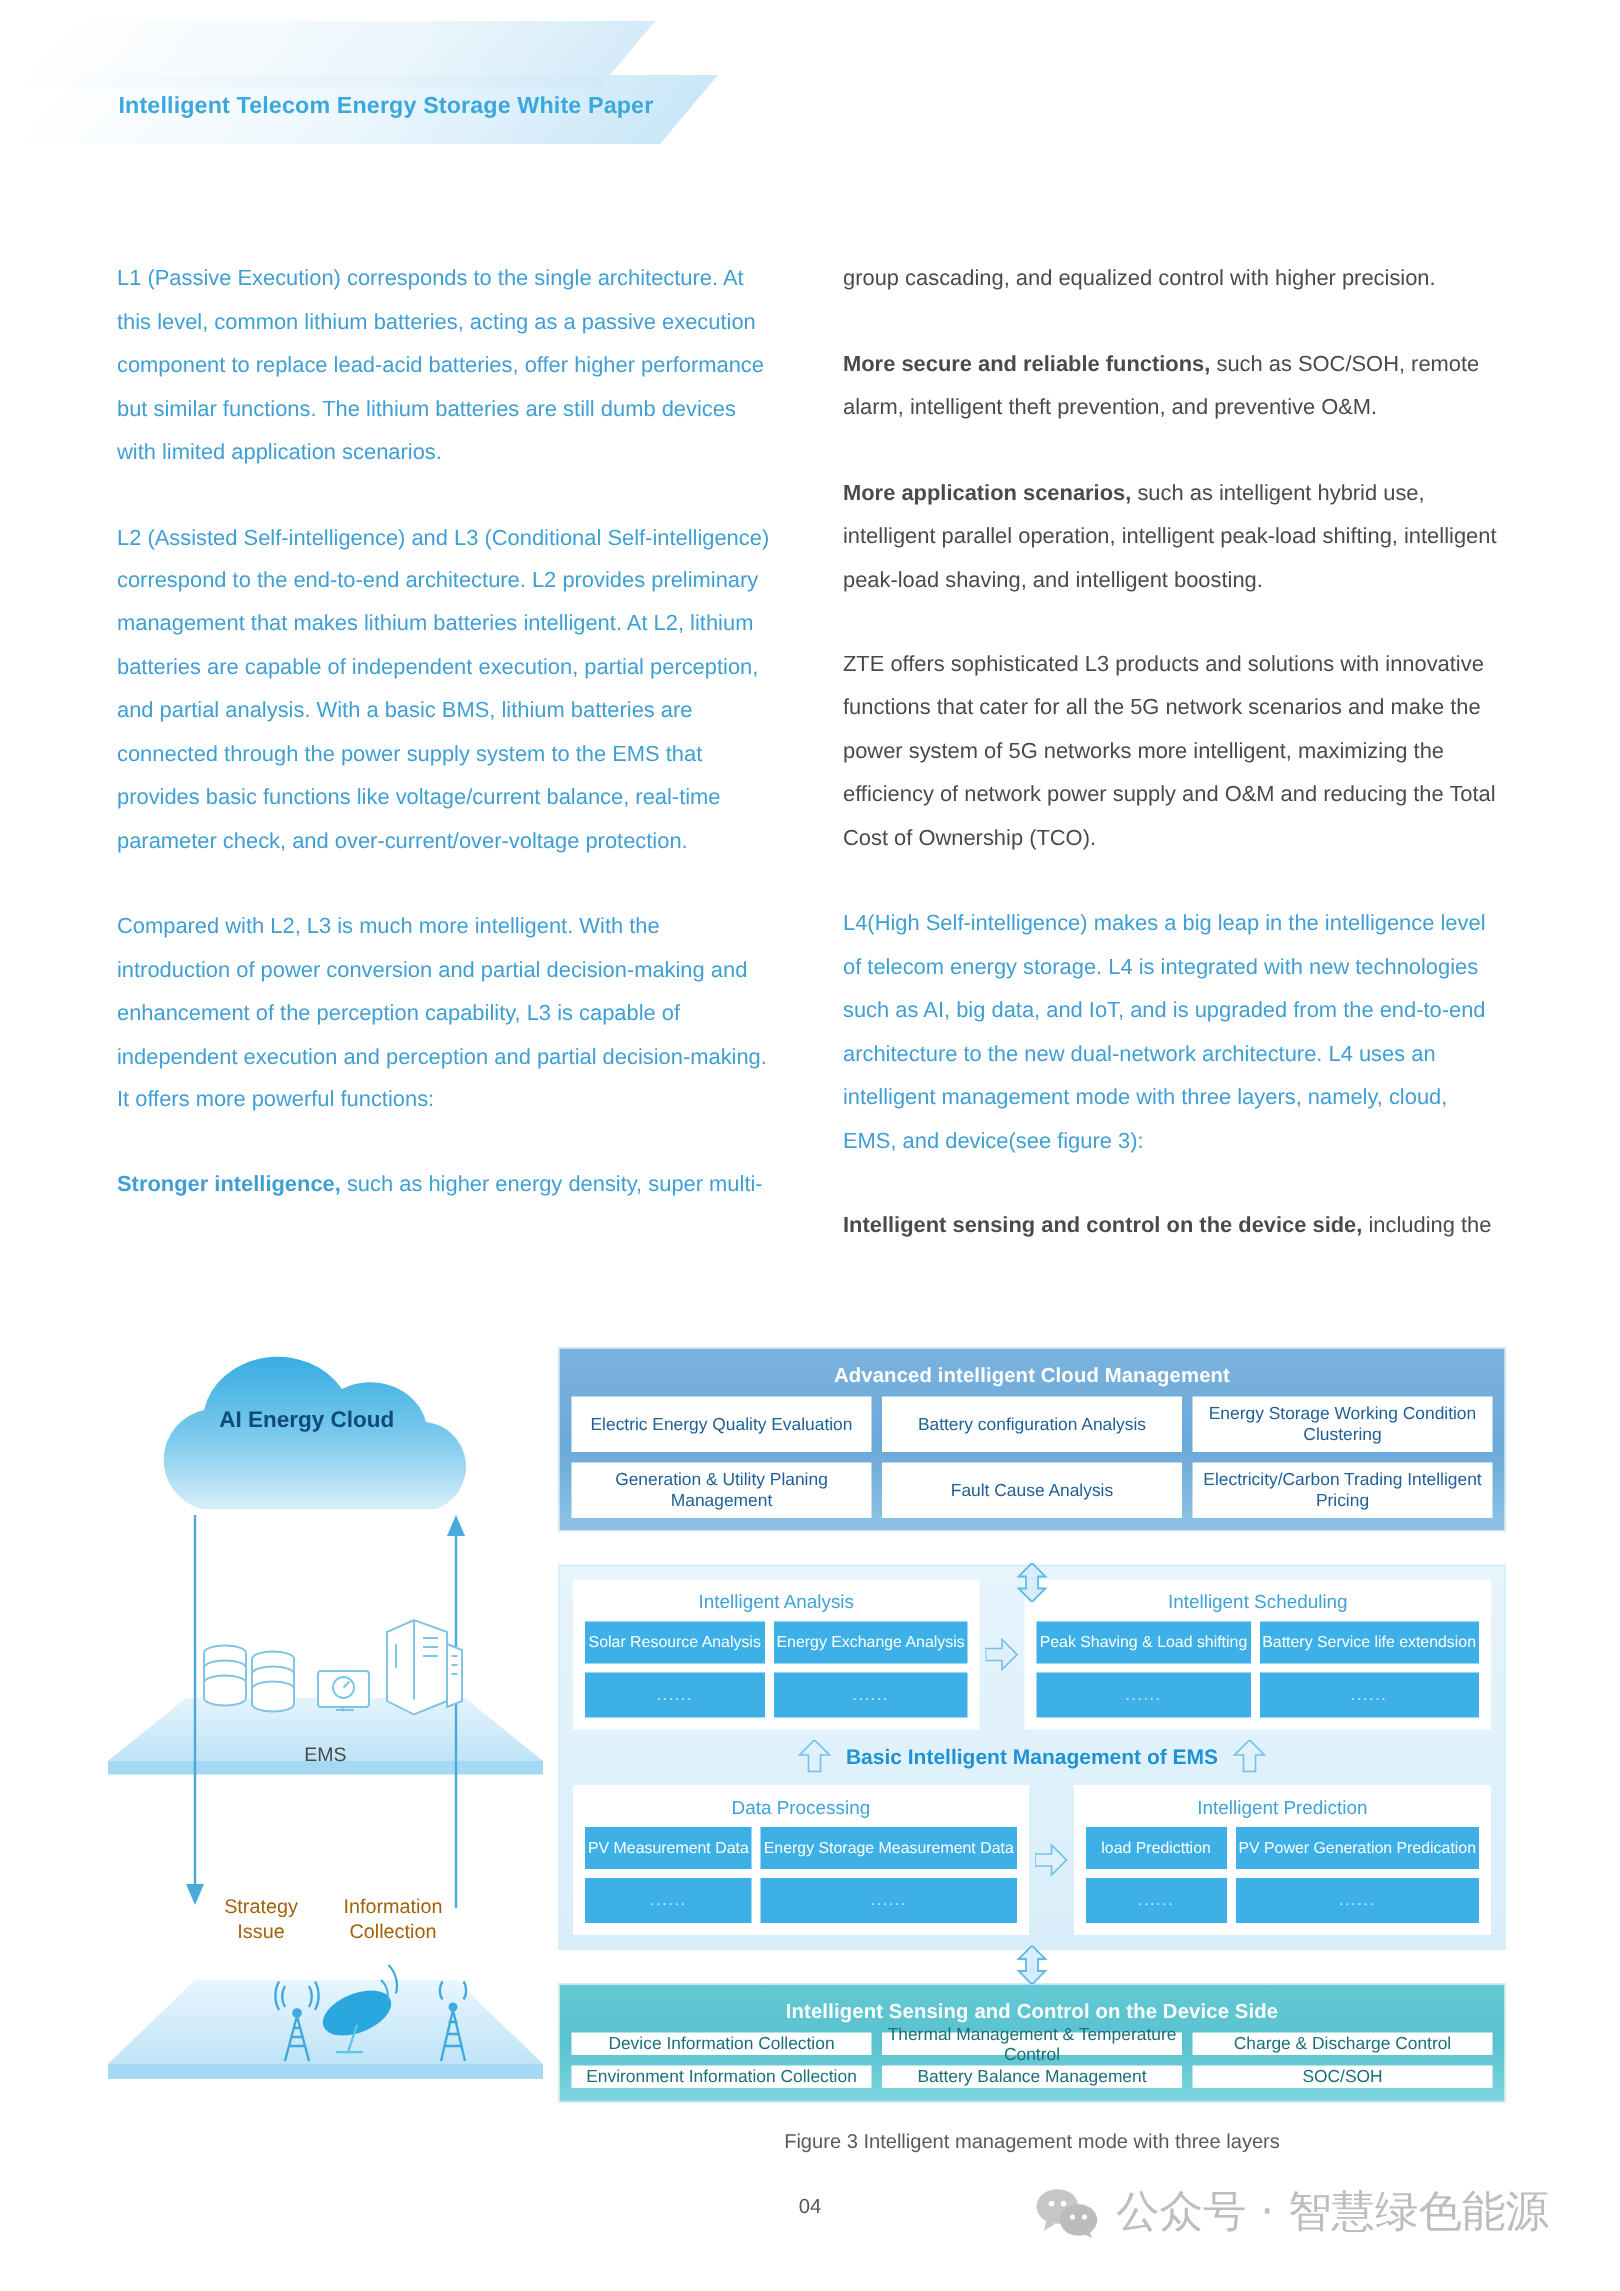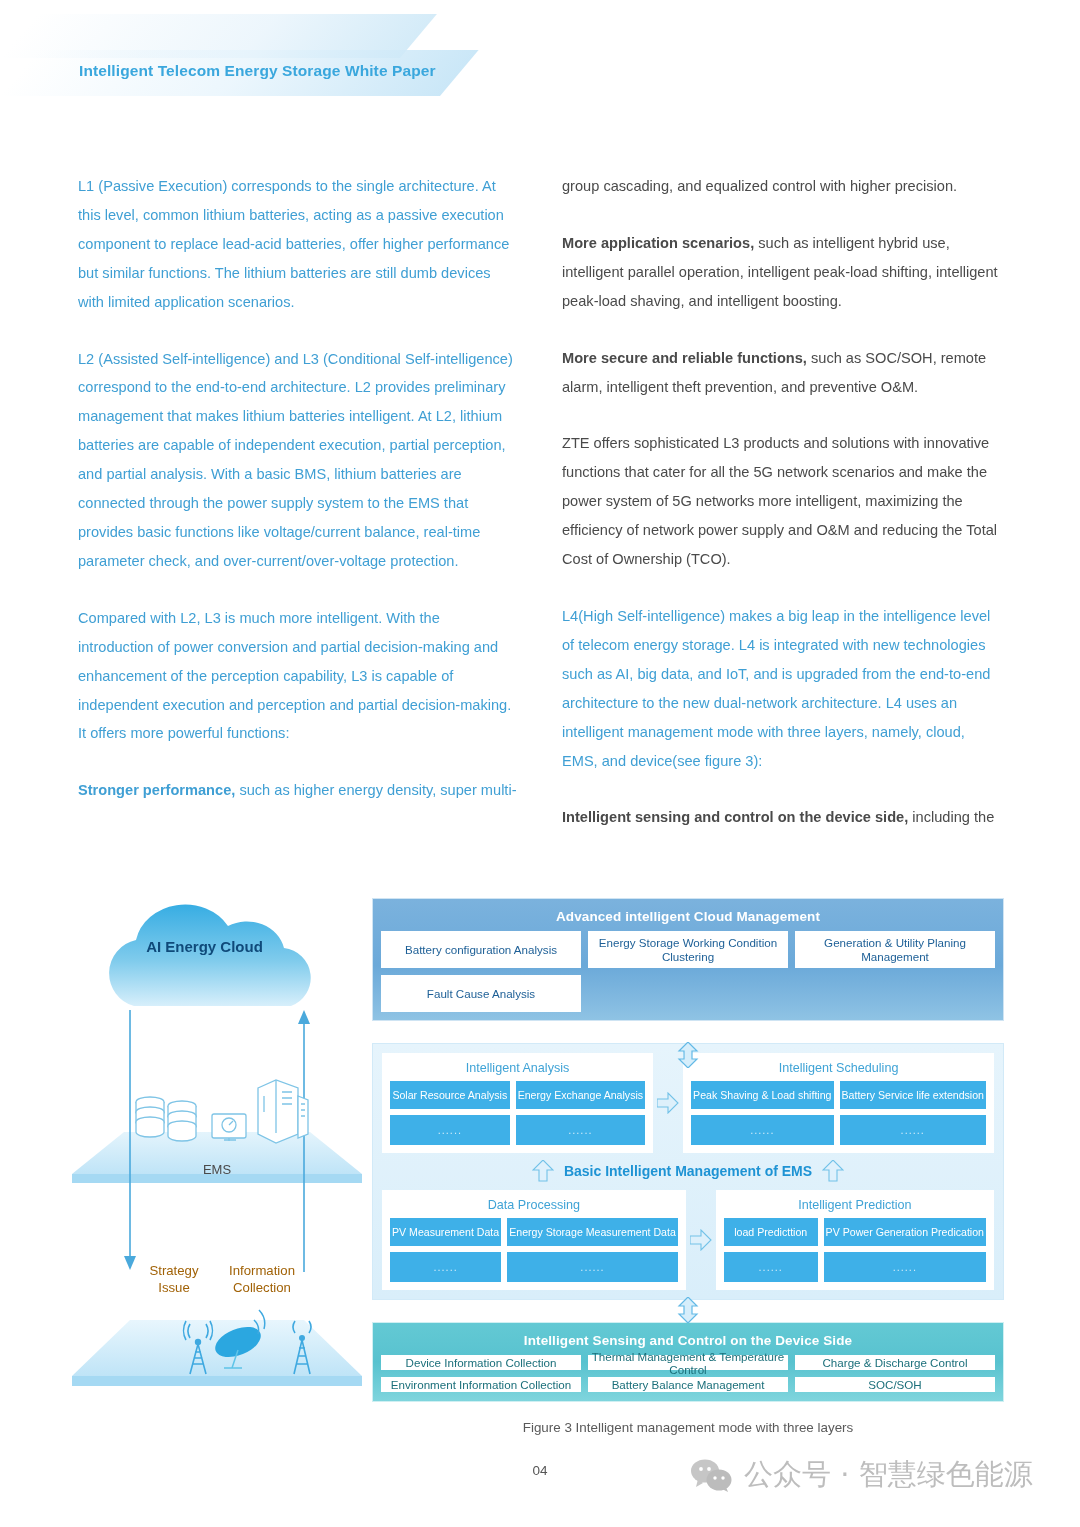--- a/index.html
+++ b/index.html
@@ -234,27 +234,27 @@
 <div class="header">
   <div class="header-shape-a"></div>
   <div class="header-shape-b"></div>
   <div class="header-title">Intelligent Telecom Energy Storage White Paper</div>
 </div>
 
 <div class="col col-left">
   <p class="para">L1 (Passive Execution) corresponds to the single architecture. At this level, common lithium batteries, acting as a passive execution component to replace lead-acid batteries, offer higher performance but similar functions. The lithium batteries are still dumb devices with limited application scenarios.</p>
   <p class="para">L2 (Assisted Self-intelligence) and L3 (Conditional Self-intelligence) correspond to the end-to-end architecture. L2 provides preliminary management that makes lithium batteries intelligent. At L2, lithium batteries are capable of independent execution, partial perception, and partial analysis. With a basic BMS, lithium batteries are connected through the power supply system to the EMS that provides basic functions like voltage/current balance, real-time parameter check, and over-current/over-voltage protection.</p>
   <p class="para">Compared with L2, L3 is much more intelligent. With the introduction of power conversion and partial decision-making and enhancement of the perception capability, L3 is capable of independent execution and perception and partial decision-making. It offers more powerful functions:</p>
-  <p class="para"><b>Stronger performance,</b><span> such as higher energy density, super multi-</span></p>
+  <p class="para"><b>Stronger intelligence,</b><span> such as higher energy density, super multi-</span></p>
 </div>
 
 <div class="col col-right">
   <p class="para gray">group cascading, and equalized control with higher precision.</p>
+  <p class="para gray"><b>More secure and reliable functions,</b><span> such as SOC/SOH, remote alarm, intelligent theft prevention, and preventive O&amp;M.</span></p>
   <p class="para gray"><b>More application scenarios,</b><span> such as intelligent hybrid use, intelligent parallel operation, intelligent peak-load shifting, intelligent peak-load shaving, and intelligent boosting.</span></p>
-  <p class="para gray"><b>More secure and reliable functions,</b><span> such as SOC/SOH, remote alarm, intelligent theft prevention, and preventive O&amp;M.</span></p>
   <p class="para gray">ZTE offers sophisticated L3 products and solutions with innovative functions that cater for all the 5G network scenarios and make the power system of 5G networks more intelligent, maximizing the efficiency of network power supply and O&amp;M and reducing the Total Cost of Ownership (TCO).</p>
   <p class="para">L4(High Self-intelligence) makes a big leap in the intelligence level of telecom energy storage. L4 is integrated with new technologies such as AI, big data, and IoT, and is upgraded from the end-to-end architecture to the new dual-network architecture. L4 uses an intelligent management mode with three layers, namely, cloud, EMS, and device(see figure 3):</p>
   <p class="para gray"><b>Intelligent sensing and control on the device side,</b><span> including the</span></p>
 </div>
 
 <div class="figure">
 
   <div class="illus">
 
     <svg class="plane plane-top" viewBox="0 0 290 62" style="position:absolute;left:0;top:252px;width:290px;height:62px;">
@@ -359,24 +359,26 @@
       <span>Information</span><br>
       <span>Collection</span>
     </div>
   </div>
 
   <div class="panels">
 
     <div class="cloud-panel">
       <div class="panel-title-white">Advanced intelligent Cloud Management</div>
       <div class="cloud-grid">
+        <div class="cloud-cell">Electric Energy  Quality Evaluation</div>
         <div class="cloud-cell">Battery configuration Analysis</div>
         <div class="cloud-cell">Energy Storage  Working Condition  Clustering</div>
         <div class="cloud-cell">Generation &amp; Utility Planing Management</div>
         <div class="cloud-cell">Fault Cause Analysis</div>
+        <div class="cloud-cell">Electricity/Carbon Trading Intelligent Pricing</div>
       </div>
     </div>
 
     <svg class="vconn vconn-1" viewBox="0 0 22 26">
       <path d="M11 0 L20 9 H15 V17 H20 L11 26 L2 17 H7 V9 H2 Z" fill="#d6eefb" stroke="#63b9e6" stroke-width="1.2"></path>
     </svg>
 
     <div class="ems-panel">
 
       <div class="ems-row">

